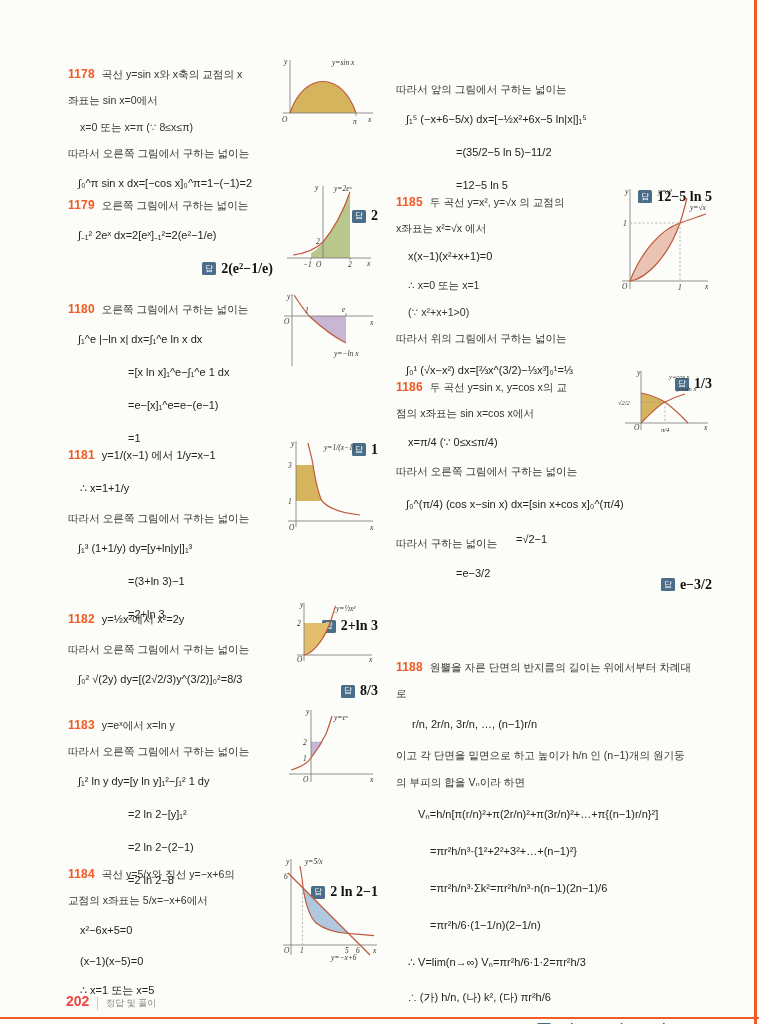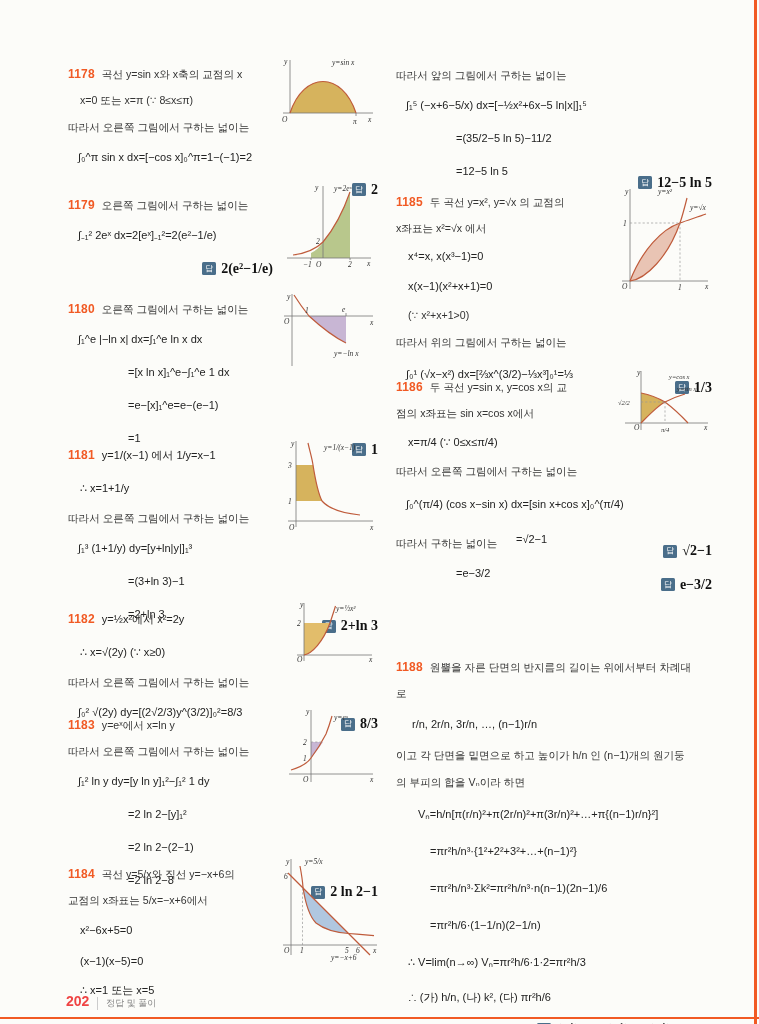--- a/index.html
+++ b/index.html
@@ -45,20 +45,21 @@
 </head>
 <body>
 
 <div class="edge-right"></div>
 <div class="edge-bottom"></div>
 
 <div class="col" id="colL">
 
   <section class="prob" style="top:3px">
     <p class="pline w"><span class="pnum">1178</span><span>곡선 y=sin x와 x축의 교점의 x</span></p>
+    <p class="pline w">좌표는 sin x=0에서</p>
     <p class="pline w ind">x=0 또는 x=π (∵ 8≤x≤π)</p>
     <p class="pline w">따라서 오른쪽 그림에서 구하는 넓이는</p>
     <p class="mline w">∫₀^π sin x dx=[−cos x]₀^π=1−(−1)=2</p>
     <div class="ansline"><span class="ansbox">답</span><span class="ansval">2</span></div>
     <div class="graph" style="right:2px;top:0;width:100px;height:74px">
       <svg viewBox="0 0 100 74" width="100" height="74">
         <path d="M12 58 C26 16 64 16 78 58 Z" fill="#d6b35d"></path>
         <path class="axis" d="M12 5 V58 M5 58 H95 M78 58 V61"></path>
         <path class="curve" d="M12 58 C26 16 64 16 78 58"></path>
         <text class="glab" x="6" y="9">y</text>
@@ -130,21 +131,20 @@
         <text class="glab" x="10" y="67">1</text>
         <text class="glab" x="11" y="93">O</text>
         <text class="glab" x="92" y="93">x</text>
         <text class="glab" x="46" y="13">y=1/(x−1)</text>
       </svg>
     </div>
   </section>
 
   <section class="prob" style="top:545px">
     <p class="mline w" style="padding-left:0"><span class="pnum">1182</span><span>y=½x²에서  x²=2y</span></p>
-    <p class="mline w ind">∴ x=√(2y) (∵ x≥0)</p>
     <p class="pline w">따라서 오른쪽 그림에서 구하는 넓이는</p>
     <p class="mline">∫₀² √(2y) dy=[(2√2/3)y^(3/2)]₀²=8/3</p>
     <div class="ansline ansup"><span class="ansbox">답</span><span class="ansval">8/3</span></div>
     <div class="graph" style="right:6px;top:2px;width:90px;height:66px">
       <svg viewBox="0 0 90 66" width="90" height="66">
         <path d="M20 56 C28 54.5 39 43 46 24 L20 24 Z" fill="#e2bd6b"></path>
         <path class="axis" d="M20 4 V62 M13 56 H88"></path>
         <path class="curve" d="M20 56 C28 54.5 39 43 46 24 C48 18 50 12 51.5 7"></path>
         <text class="glab" x="16" y="8">y</text>
         <text class="glab" x="13" y="27">2</text>
@@ -201,33 +201,33 @@
         <text class="glab" x="81" y="98">6</text>
         <text class="glab" x="98" y="98">x</text>
         <text class="glab" x="56" y="105">y=−x+6</text>
       </svg>
     </div>
   </section>
 </div>
 
 <div class="col" id="colR">
 
-  <section class="prob" style="top:4px">
+  <section class="prob" style="top:18px">
     <p class="pline">따라서 앞의 그림에서 구하는 넓이는</p>
     <p class="mline">∫₁⁵ (−x+6−5/x) dx=[−½x²+6x−5 ln|x|]₁⁵</p>
     <p class="mline eq">=(35/2−5 ln 5)−11/2</p>
     <p class="mline eq">=12−5 ln 5</p>
     <div class="ansline ansup"><span class="ansbox">답</span><span class="ansval">12−5 ln 5</span></div>
   </section>
 
   <section class="prob" style="top:131px">
     <p class="pline w2"><span class="pnum">1185</span><span>두 곡선 y=x², y=√x 의 교점의</span></p>
     <p class="pline w2">x좌표는 x²=√x 에서</p>
-    <p class="mline w2 ind" style="line-height:19px">x⁴=x,  x(x³−1)=0</p>
     <p class="mline w2 ind" style="line-height:19px">x(x−1)(x²+x+1)=0</p>
+    <p class="pline w2 ind">∴ x=0 또는 x=1</p>
     <p class="pline w2 ind">(∵ x²+x+1&gt;0)</p>
     <p class="pline w2" style="margin-top:8px">따라서 위의 그림에서 구하는 넓이는</p>
     <p class="mline big">∫₀¹ (√x−x²) dx=[⅔x^(3/2)−⅓x³]₀¹=⅓</p>
     <div class="ansline ansup"><span class="ansbox">답</span><span class="ansval">1/3</span></div>
     <div class="graph" style="right:0;top:0;width:100px;height:112px">
       <svg viewBox="0 0 100 112" width="100" height="112">
         <path d="M16 98 C28 67 48 46 66 40 C54 74 32 96 16 98 Z" fill="#e9c4b4"></path>
         <path class="axis" d="M16 6 V106 M8 98 H94"></path>
         <path class="curve" d="M16 98 C32 96 54 74 66 40 C69 31 71 23 73 15"></path>
         <path class="curve" d="M16 98 C28 67 48 46 66 40 C74 37 84 34 92 31"></path>
@@ -243,21 +243,20 @@
     </div>
   </section>
 
   <section class="prob" style="top:316px">
     <p class="pline w2"><span class="pnum">1186</span><span>두 곡선 y=sin x, y=cos x의 교</span></p>
     <p class="pline w2">점의 x좌표는 sin x=cos x에서</p>
     <p class="mline w2 ind" style="line-height:20px">x=π/4 (∵ 0≤x≤π/4)</p>
     <p class="pline w2">따라서 오른쪽 그림에서 구하는 넓이는</p>
     <p class="mline big" style="margin-top:12px">∫₀^(π/4) (cos x−sin x) dx=[sin x+cos x]₀^(π/4)</p>
     <p class="mline eq" style="padding-left:120px">=√2−1</p>
-    <div class="ansline ansup"><span class="ansbox">답</span><span class="ansval">√2−1</span></div>
     <div class="graph" style="right:2px;top:0;width:95px;height:66px">
       <svg viewBox="0 0 95 66" width="95" height="66">
         <path d="M24 25 C34 27 42 30.5 48 34 C41 37.5 33 46 24 55 Z" fill="#d6b35d"></path>
         <path class="axis" d="M24 3 V62 M8 55 H91"></path>
         <path class="curve" d="M24 25 C34 27 42 30.5 48 34 C56 40 64 47.5 71 55"></path>
         <path class="curve" d="M24 55 C33 46 41 37.5 48 34 C54 31 61 28 68 26"></path>
         <path class="dash" d="M24 34 H48 M48 34 V55"></path>
         <text class="glab" x="20" y="7">y</text>
         <text class="glab gsm" x="52" y="11">y=cos x</text>
         <text class="glab gsm" x="60" y="23">y=sin x</text>

